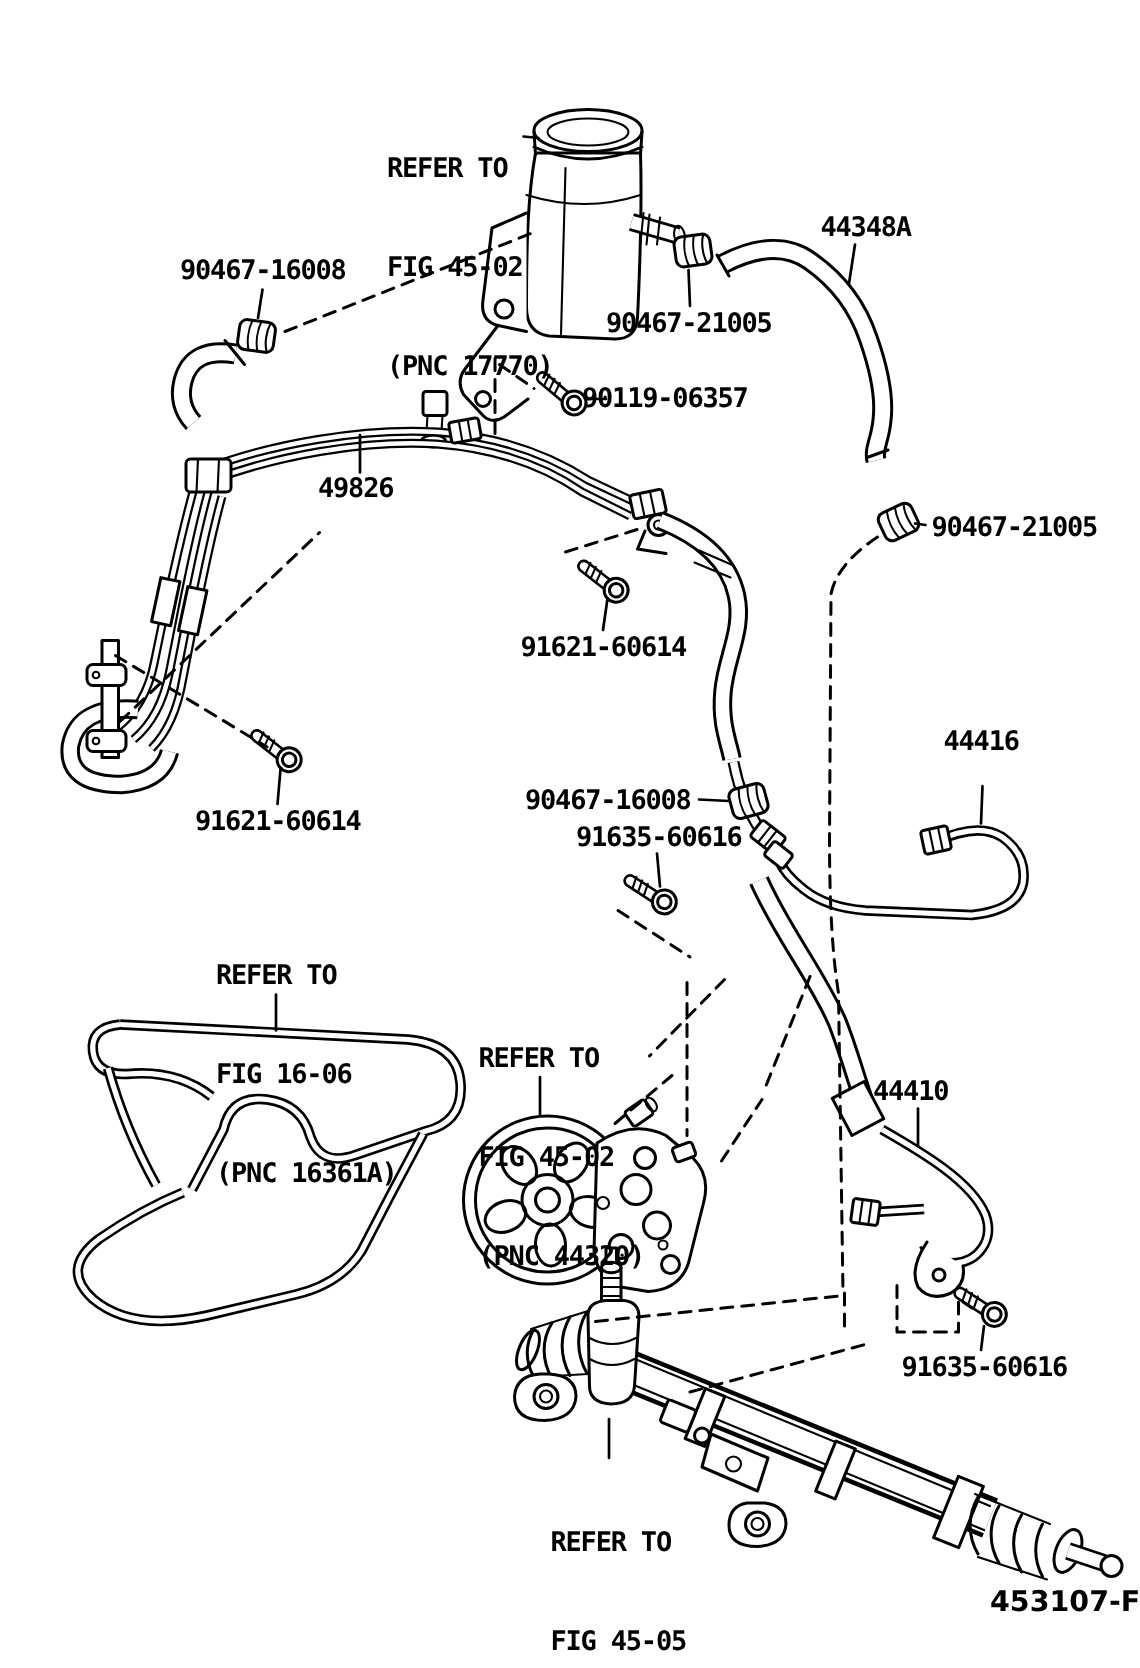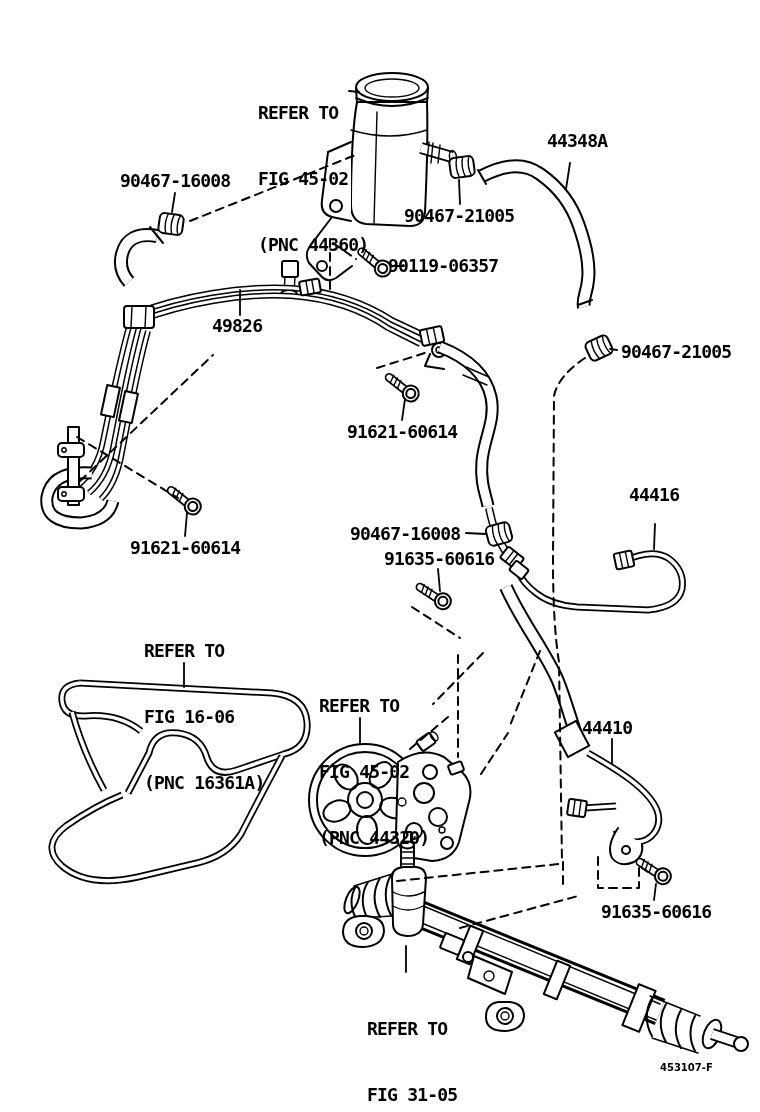--- a/index.html
+++ b/index.html
@@ -2,21 +2,21 @@
 <html><head>
 <meta charset="utf-8">
 <style>
   html,body{margin:0;padding:0;background:#fff;}
   .page{position:relative;width:760px;height:1112px;background:#fff;overflow:hidden;
         font-family:"DejaVu Sans Mono","Liberation Mono",monospace;}
   .art{position:absolute;left:0;top:0;}
   .co{position:absolute;font-weight:700;font-size:18px;line-height:22px;
       letter-spacing:-0.8px;color:#000;white-space:pre;}
   .code{font-family:"DejaVu Sans","Liberation Sans",sans-serif;
-        font-size:10px;font-weight:700;letter-spacing:0;}
+        font-size:19px;font-weight:700;letter-spacing:0;}
   
   .k,.k1,.w,.dash,.lead,.bo,.bi{stroke-linecap:round;stroke-linejoin:round;}
   .k{fill:none;stroke:#000;stroke-width:2;}
   .k1{fill:none;stroke:#000;stroke-width:1.4;}
   .w{fill:#fff;stroke:#000;stroke-width:2;}
   .dash{fill:none;stroke:#000;stroke-width:2;stroke-dasharray:8 6;}
   .lead{fill:none;stroke:#000;stroke-width:1.8;}
   .o28{fill:none;stroke:#000;stroke-width:28;}.i28{fill:none;stroke:#fff;stroke-width:22;}
   .o14{fill:none;stroke:#000;stroke-width:14;}.i14{fill:none;stroke:#fff;stroke-width:10;}
   .o13{fill:none;stroke:#000;stroke-width:13;}.i13{fill:none;stroke:#fff;stroke-width:9;}
@@ -309,24 +309,24 @@
     <path class="lead" d="M360,718 L360,743"></path>
     <path class="lead" d="M612,739 L612,764"></path>
     <path class="lead" d="M654,900 L656,884"></path>
     <path class="lead" d="M406,972 L406,946"></path>
   </g>
 </svg>
 
 <div class="co" style="left:258px;top:58px">
   <div>REFER TO</div>
   <div>FIG 45-02</div>
-  <div>(PNC 44360)</div>
+  <div>(PNC 17770)</div>
 </div>
 <div class="co" style="left:120px;top:170px">90467-16008</div>
-<div class="co" style="left:547px;top:130px">44348A</div>
+<div class="co" style="left:547px;top:141px">44348A</div>
 <div class="co" style="left:404px;top:205px">90467-21005</div>
 <div class="co" style="left:388px;top:255px">90119-06357</div>
 <div class="co" style="left:212px;top:315px">49826</div>
 <div class="co" style="left:621px;top:341px">90467-21005</div>
 <div class="co" style="left:347px;top:421px">91621-60614</div>
 <div class="co" style="left:629px;top:484px">44416</div>
 <div class="co" style="left:130px;top:537px">91621-60614</div>
 <div class="co" style="left:350px;top:523px">90467-16008</div>
 <div class="co" style="left:384px;top:548px">91635-60616</div>
 <div class="co" style="left:144px;top:596px">
@@ -336,18 +336,18 @@
 </div>
 <div class="co" style="left:319px;top:651px">
   <div>REFER TO</div>
   <div>FIG 45-02</div>
   <div>(PNC 44320)</div>
 </div>
 <div class="co" style="left:582px;top:717px">44410</div>
 <div class="co" style="left:601px;top:901px">91635-60616</div>
 <div class="co" style="left:367px;top:974px">
   <div>REFER TO</div>
-  <div>FIG 31-05</div>
+  <div>FIG 45-05</div>
   
 </div>
 <div class="co code" style="left:660px;top:1057px">453107-F</div>
 
 </div>
 
 </body></html>

